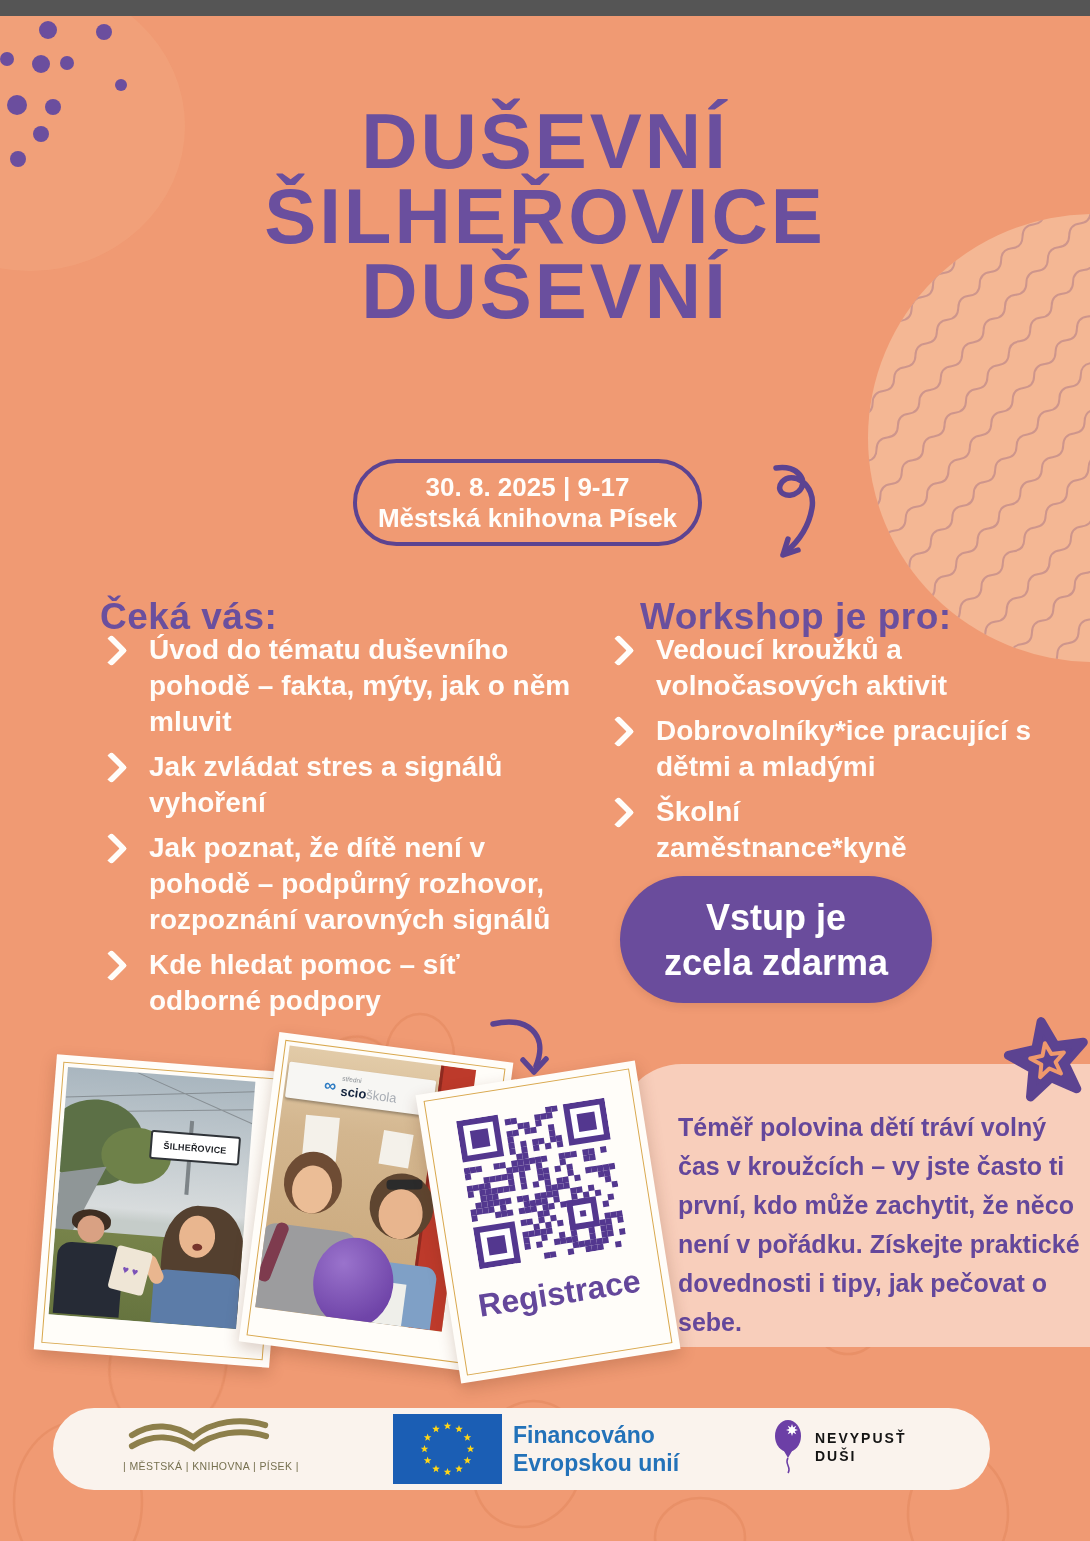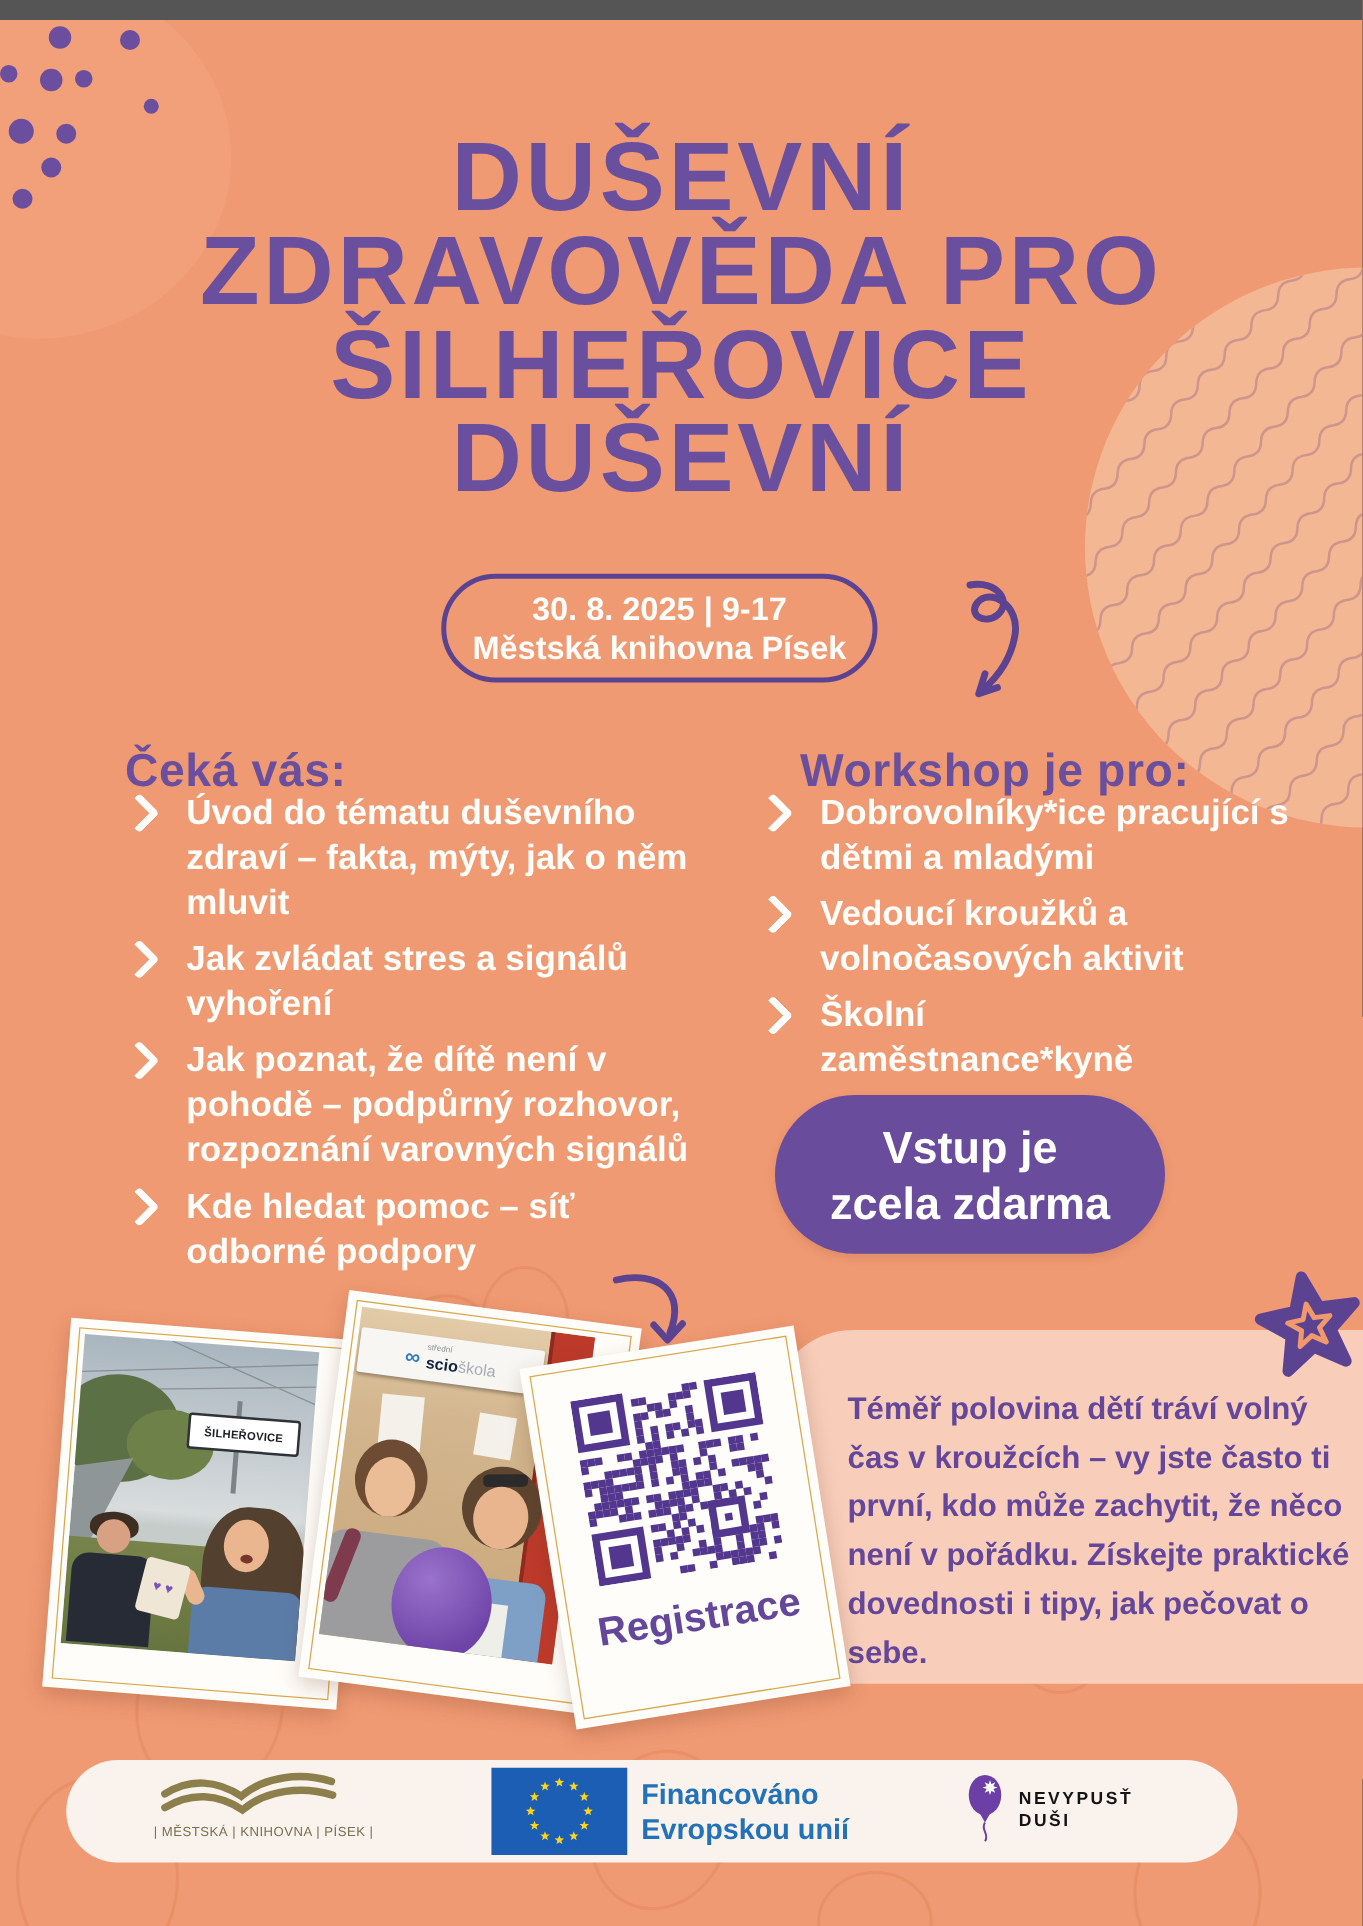--- a/index.html
+++ b/index.html
@@ -182,64 +182,63 @@
           <path d="M-120 342 q8 -7 16 0 t16 0 t16 0 t16 0 t16 0 t16 0 t16 0 t16 0 t16 0 t16 0 t16 0 t16 0 t16 0 t16 0 t16 0 t16 0 t16 0 t16 0 t16 0 t16 0 t16 0 t16 0 t16 0 t16 0 t16 0 t16 0 t16 0 t16 0 t16 0 t16 0 t16 0 t16 0 t16 0 t16 0 t16 0 t16 0 t16 0 t16 0 t16 0 t16 0 t16 0 t16 0 t16 0" stroke="#C78F8B" stroke-width="2" fill="none" opacity="0.85"></path>
           <path d="M-120 376 q8 -7 16 0 t16 0 t16 0 t16 0 t16 0 t16 0 t16 0 t16 0 t16 0 t16 0 t16 0 t16 0 t16 0 t16 0 t16 0 t16 0 t16 0 t16 0 t16 0 t16 0 t16 0 t16 0 t16 0 t16 0 t16 0 t16 0 t16 0 t16 0 t16 0 t16 0 t16 0 t16 0 t16 0 t16 0 t16 0 t16 0 t16 0 t16 0 t16 0 t16 0 t16 0 t16 0 t16 0" stroke="#C78F8B" stroke-width="2" fill="none" opacity="0.85"></path>
           <path d="M-120 410 q8 -7 16 0 t16 0 t16 0 t16 0 t16 0 t16 0 t16 0 t16 0 t16 0 t16 0 t16 0 t16 0 t16 0 t16 0 t16 0 t16 0 t16 0 t16 0 t16 0 t16 0 t16 0 t16 0 t16 0 t16 0 t16 0 t16 0 t16 0 t16 0 t16 0 t16 0 t16 0 t16 0 t16 0 t16 0 t16 0 t16 0 t16 0 t16 0 t16 0 t16 0 t16 0 t16 0 t16 0" stroke="#C78F8B" stroke-width="2" fill="none" opacity="0.85"></path>
           <path d="M-120 444 q8 -7 16 0 t16 0 t16 0 t16 0 t16 0 t16 0 t16 0 t16 0 t16 0 t16 0 t16 0 t16 0 t16 0 t16 0 t16 0 t16 0 t16 0 t16 0 t16 0 t16 0 t16 0 t16 0 t16 0 t16 0 t16 0 t16 0 t16 0 t16 0 t16 0 t16 0 t16 0 t16 0 t16 0 t16 0 t16 0 t16 0 t16 0 t16 0 t16 0 t16 0 t16 0 t16 0 t16 0" stroke="#C78F8B" stroke-width="2" fill="none" opacity="0.85"></path>
         </g>
       </svg>
   </div>
 
   <div class="abs title">
     <div>DUŠEVNÍ</div>
-    <div>ZDRAVOVĚDA PRO</div>
     <div>ŠILHEŘOVICE</div>
     <div>DUŠEVNÍ</div>
   </div>
 
   <div class="abs badge">
     <div>30. 8. 2025 | 9-17</div>
     <div>Městská knihovna Písek</div>
   </div>
 
   <svg class="abs arrow-badge" width="85" height="110" viewBox="0 0 85 110">
     <path d="M34 8 C 56 4, 68 22, 56 32 C 46 40, 32 32, 40 22 C 50 10, 74 24, 70 48 C 67 66, 58 80, 44 92" stroke="#5C4391" stroke-width="5.5" fill="none" stroke-linecap="round"></path>
     <path d="M56 90 L41 95 M46 79 L41 95" stroke="#5C4391" stroke-width="5.5" fill="none" stroke-linecap="round"></path>
   </svg>
 
   <h2 class="abs col-head head-left">Čeká vás:</h2>
   <ul class="abs blist list-left">
     <li>
       <span class="chev"></span>
-      <span class="txt">Úvod do tématu duševního zdraví – fakta, mýty, jak o něm mluvit</span>
+      <span class="txt">Úvod do tématu duševního pohodě – fakta, mýty, jak o něm mluvit</span>
       </li>
     <li>
       <span class="chev"></span>
       <span class="txt">Jak zvládat stres a signálů vyhoření</span>
       </li>
     <li>
       <span class="chev"></span>
       <span class="txt">Jak poznat, že dítě není v pohodě – podpůrný rozhovor, rozpoznání varovných signálů</span>
       </li>
     <li>
       <span class="chev"></span>
       <span class="txt">Kde hledat pomoc – síť odborné podpory</span>
       </li>
   </ul>
 
   <h2 class="abs col-head head-right">Workshop je pro:</h2>
   <ul class="abs blist list-right">
     <li>
       <span class="chev"></span>
+      <span class="txt">Vedoucí kroužků a volnočasových aktivit</span>
+      </li>
+    <li>
+      <span class="chev"></span>
       <span class="txt">Dobrovolníky*ice pracující s dětmi a mladými</span>
-      </li>
-    <li>
-      <span class="chev"></span>
-      <span class="txt">Vedoucí kroužků a volnočasových aktivit</span>
       </li>
     <li>
       <span class="chev"></span>
       <span class="txt">Školní zaměstnance*kyně</span>
       </li>
   </ul>
 
   <div class="abs free-btn">
     <div>Vstup je</div>
     <div>zcela zdarma</div>

